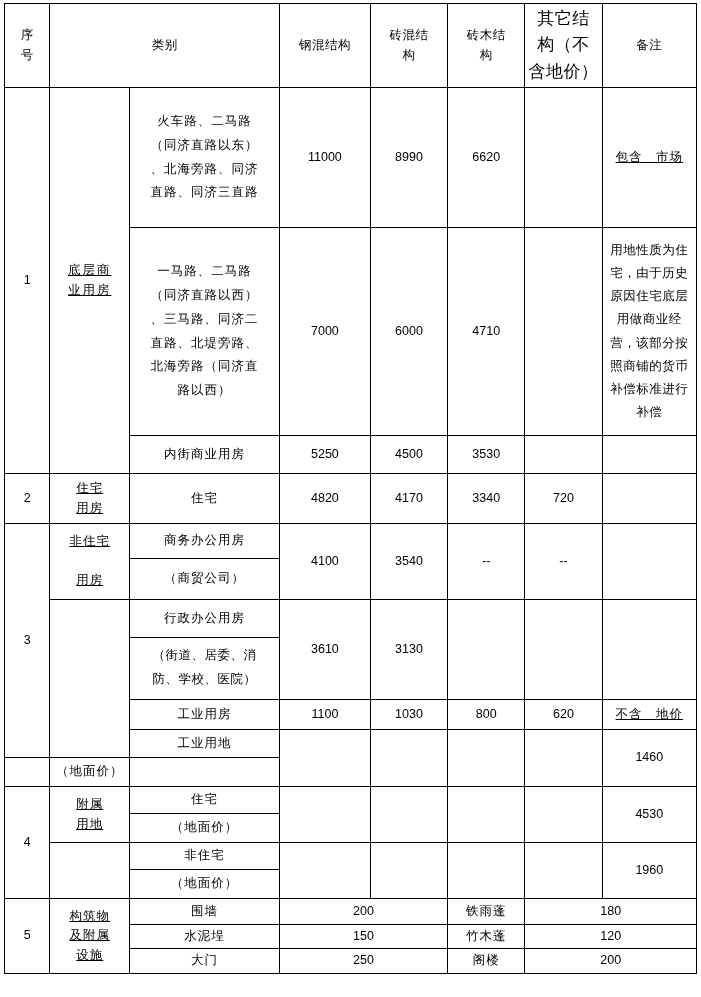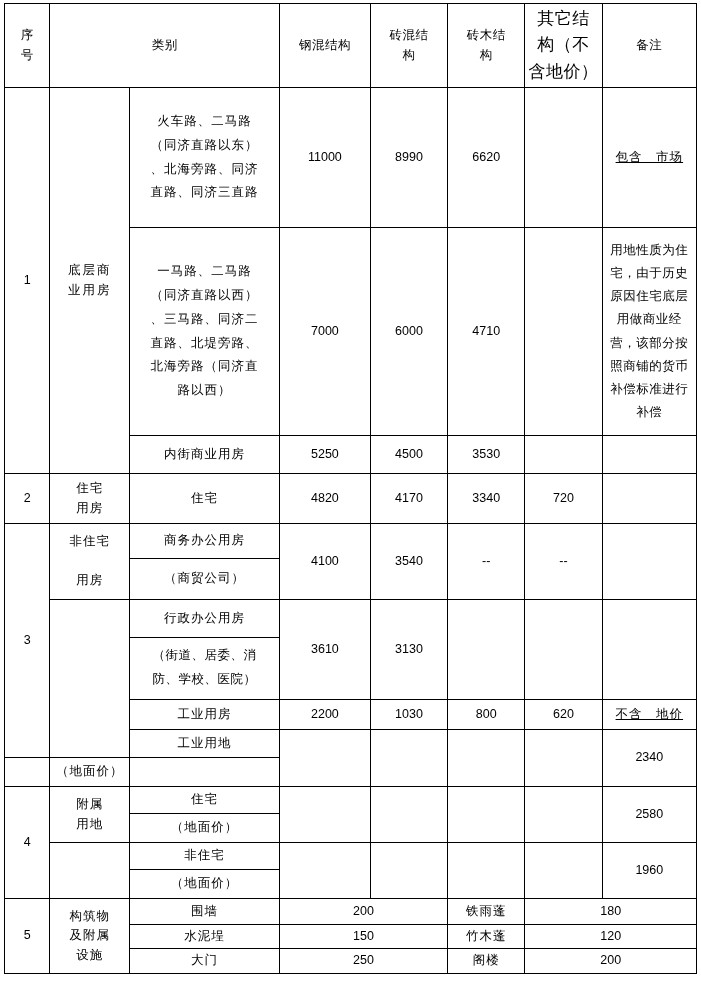--- a/index.html
+++ b/index.html
@@ -41,20 +41,21 @@
     letter-spacing: 0.5px;
   }
   .idx {
     font-weight: bold;
     font-size: 13px;
   }
   .cat {
     font-size: 13.5px;
     letter-spacing: 2px;
     line-height: 1.85;
+    text-decoration: underline;
   }
   .sub {
     font-size: 13px;
     letter-spacing: 1px;
     line-height: 1.75;
   }
   .sub-small {
     font-size: 12.5px;
     letter-spacing: 0.5px;
     line-height: 1.8;
@@ -166,48 +167,48 @@
         <td rowspan="2" class="num">3130</td>
         <td rowspan="2" class="num"></td>
         <td rowspan="2" class="num"></td>
         <td rowspan="2" class="note"></td>
       </tr>
       <tr style="height:62px">
         <td class="sub-small tight" style="line-height:1.9">（街道、居委、消<br>防、学校、医院）</td>
       </tr>
       <tr style="height:30px">
         <td class="sub">工业用房</td>
-        <td class="num">2200</td>
+        <td class="num">1100</td>
         <td class="num">1030</td>
         <td class="num">800</td>
         <td class="num">620</td>
         <td class="note-wide">不含　地价</td>
       </tr>
       <tr style="height:28px">
         <td class="sub">工业用地</td>
         <td rowspan="2" class="num"></td>
         <td rowspan="2" class="num"></td>
         <td rowspan="2" class="num"></td>
         <td rowspan="2" class="num"></td>
-        <td rowspan="2" class="num">2340</td>
+        <td rowspan="2" class="num">1460</td>
       </tr>
       <tr style="height:29px">
         <td class="idx" style="border-top:none"></td>
         <td class="sub">（地面价）</td>
       </tr>
 
       <tr style="height:27px">
         <td rowspan="4" class="idx">4</td>
         <td rowspan="2" class="cat" style="letter-spacing:1px">附属<br>用地</td>
         <td class="sub">住宅</td>
         <td rowspan="2" class="num"></td>
         <td rowspan="2" class="num"></td>
         <td rowspan="2" class="num"></td>
         <td rowspan="2" class="num"></td>
-        <td rowspan="2" class="num">2580</td>
+        <td rowspan="2" class="num">4530</td>
       </tr>
       <tr style="height:29px">
         <td class="sub">（地面价）</td>
       </tr>
       <tr style="height:27px">
         <td rowspan="2" class="cat"></td>
         <td class="sub">非住宅</td>
         <td rowspan="2" class="num"></td>
         <td rowspan="2" class="num"></td>
         <td rowspan="2" class="num"></td>

